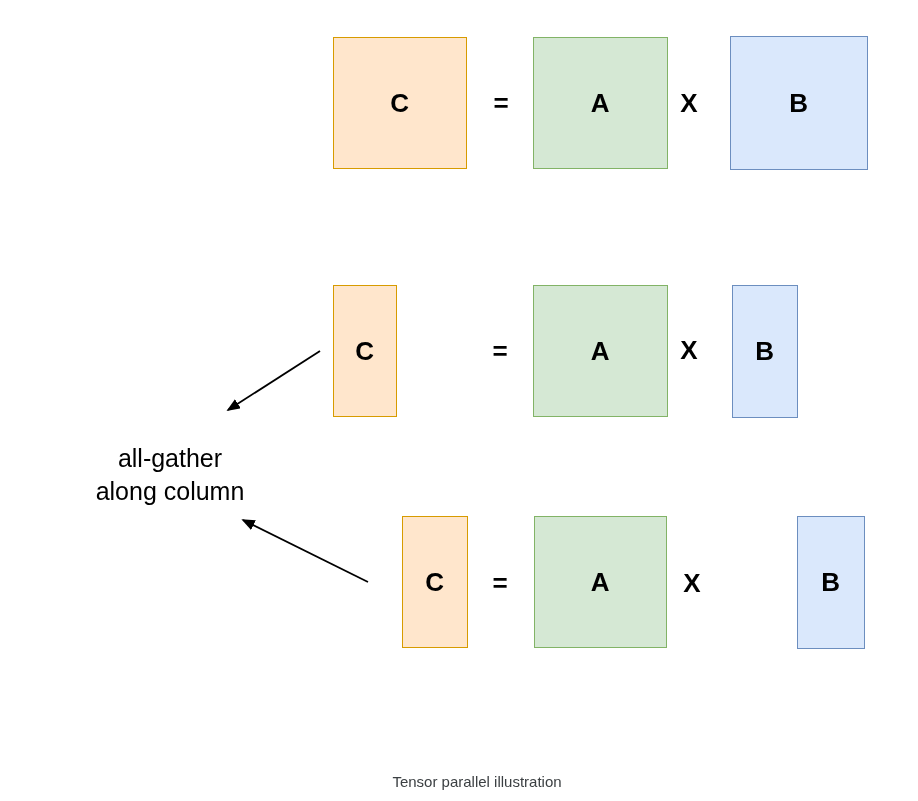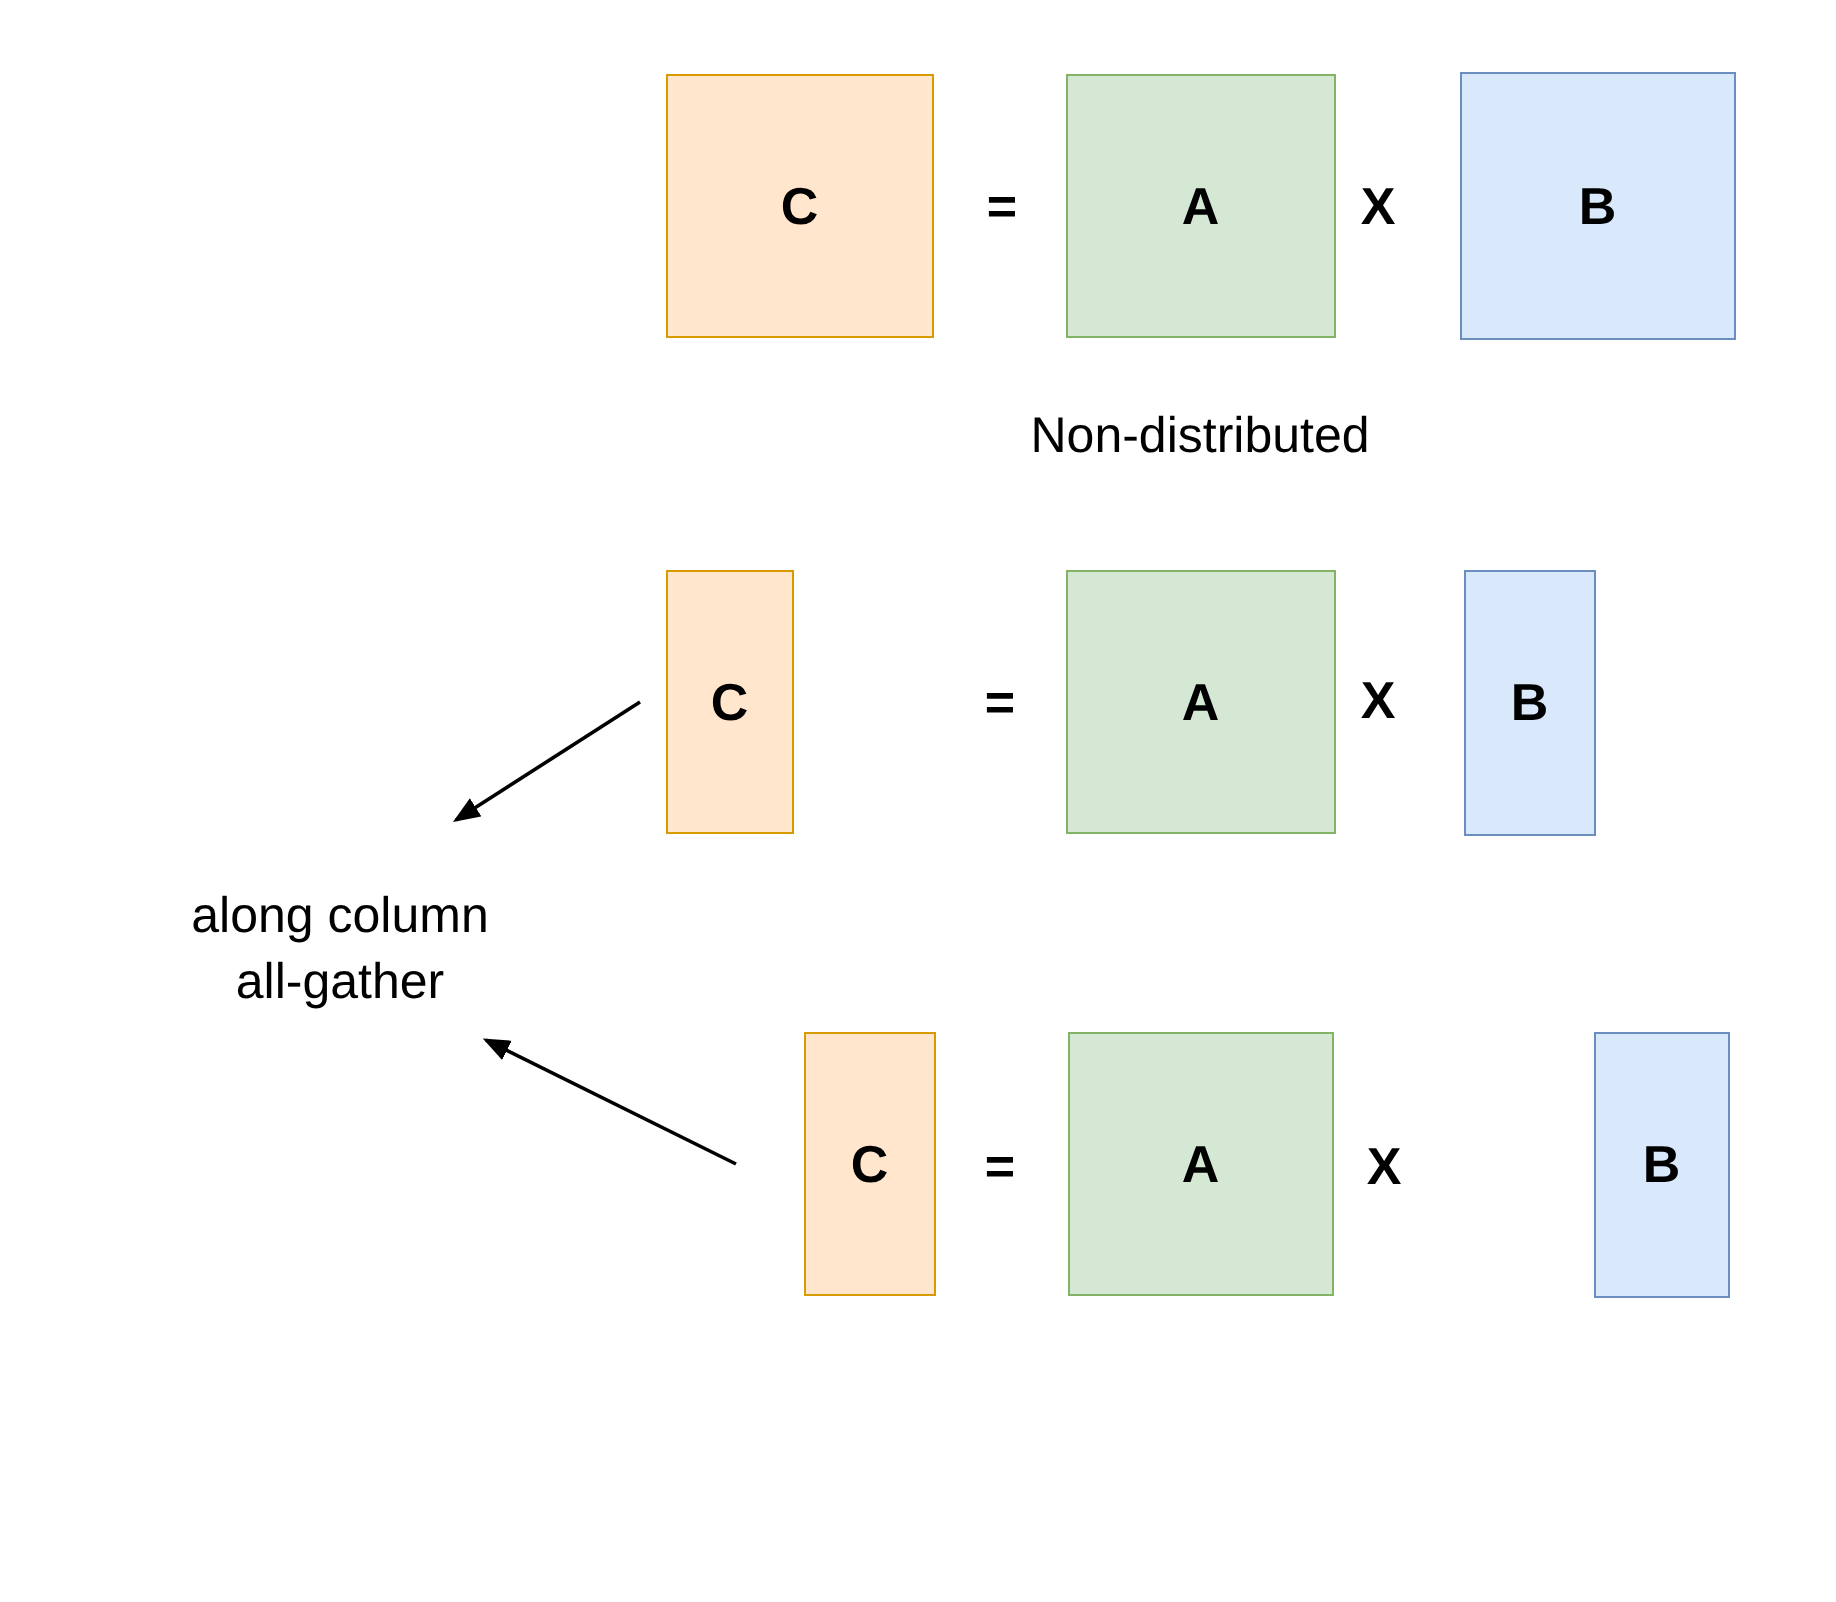--- a/index.html
+++ b/index.html
@@ -35,39 +35,39 @@
 </head>
 <body>
 
 <div id="canvas">
 
   <div class="box orange" style="left:333px;top:37px;width:134px;height:132px">C</div>
   <div class="op" style="left:481px;top:88px">=</div>
   <div class="box green" style="left:533px;top:37px;width:135px;height:132px">A</div>
   <div class="op" style="left:669px;top:88px">X</div>
   <div class="box blue" style="left:730px;top:36px;width:138px;height:134px">B</div>
-  <div class="row-label" style="left:440px;top:203px;width:320px">Non-distributed</div>
 
   <div class="box orange" style="left:333px;top:285px;width:64px;height:132px">C</div>
   <div class="op" style="left:480px;top:336px">=</div>
   <div class="box green" style="left:533px;top:285px;width:135px;height:132px">A</div>
   <div class="op" style="left:669px;top:335px">X</div>
   <div class="box blue" style="left:732px;top:285px;width:66px;height:133px">B</div>
 
   <div class="annotation">
+    <div>all-gather</div>
     <div>along column</div>
-    <div>all-gather</div>
   </div>
 
   <div class="box orange" style="left:402px;top:516px;width:66px;height:132px">C</div>
   <div class="op" style="left:480px;top:568px">=</div>
   <div class="box green" style="left:534px;top:516px;width:133px;height:132px">A</div>
   <div class="op" style="left:672px;top:568px">X</div>
   <div class="box blue" style="left:797px;top:516px;width:68px;height:133px">B</div>
 
+  <div class="caption">Tensor parallel illustration</div>
 
   <svg id="arrows" width="918" height="801" viewBox="0 0 918 801">
     <defs>
       <marker id="ah" markerUnits="strokeWidth" markerWidth="8" markerHeight="6" refX="6.5" refY="3" orient="auto">
         <path d="M0,0 L7.5,3 L0,6 Z" fill="#000"></path>
       </marker>
     </defs>
     <line x1="320" y1="351" x2="228" y2="410" stroke="#000" stroke-width="1.8" marker-end="url(#ah)"></line>
     <line x1="368" y1="582" x2="243" y2="520" stroke="#000" stroke-width="1.8" marker-end="url(#ah)"></line>
   </svg>

